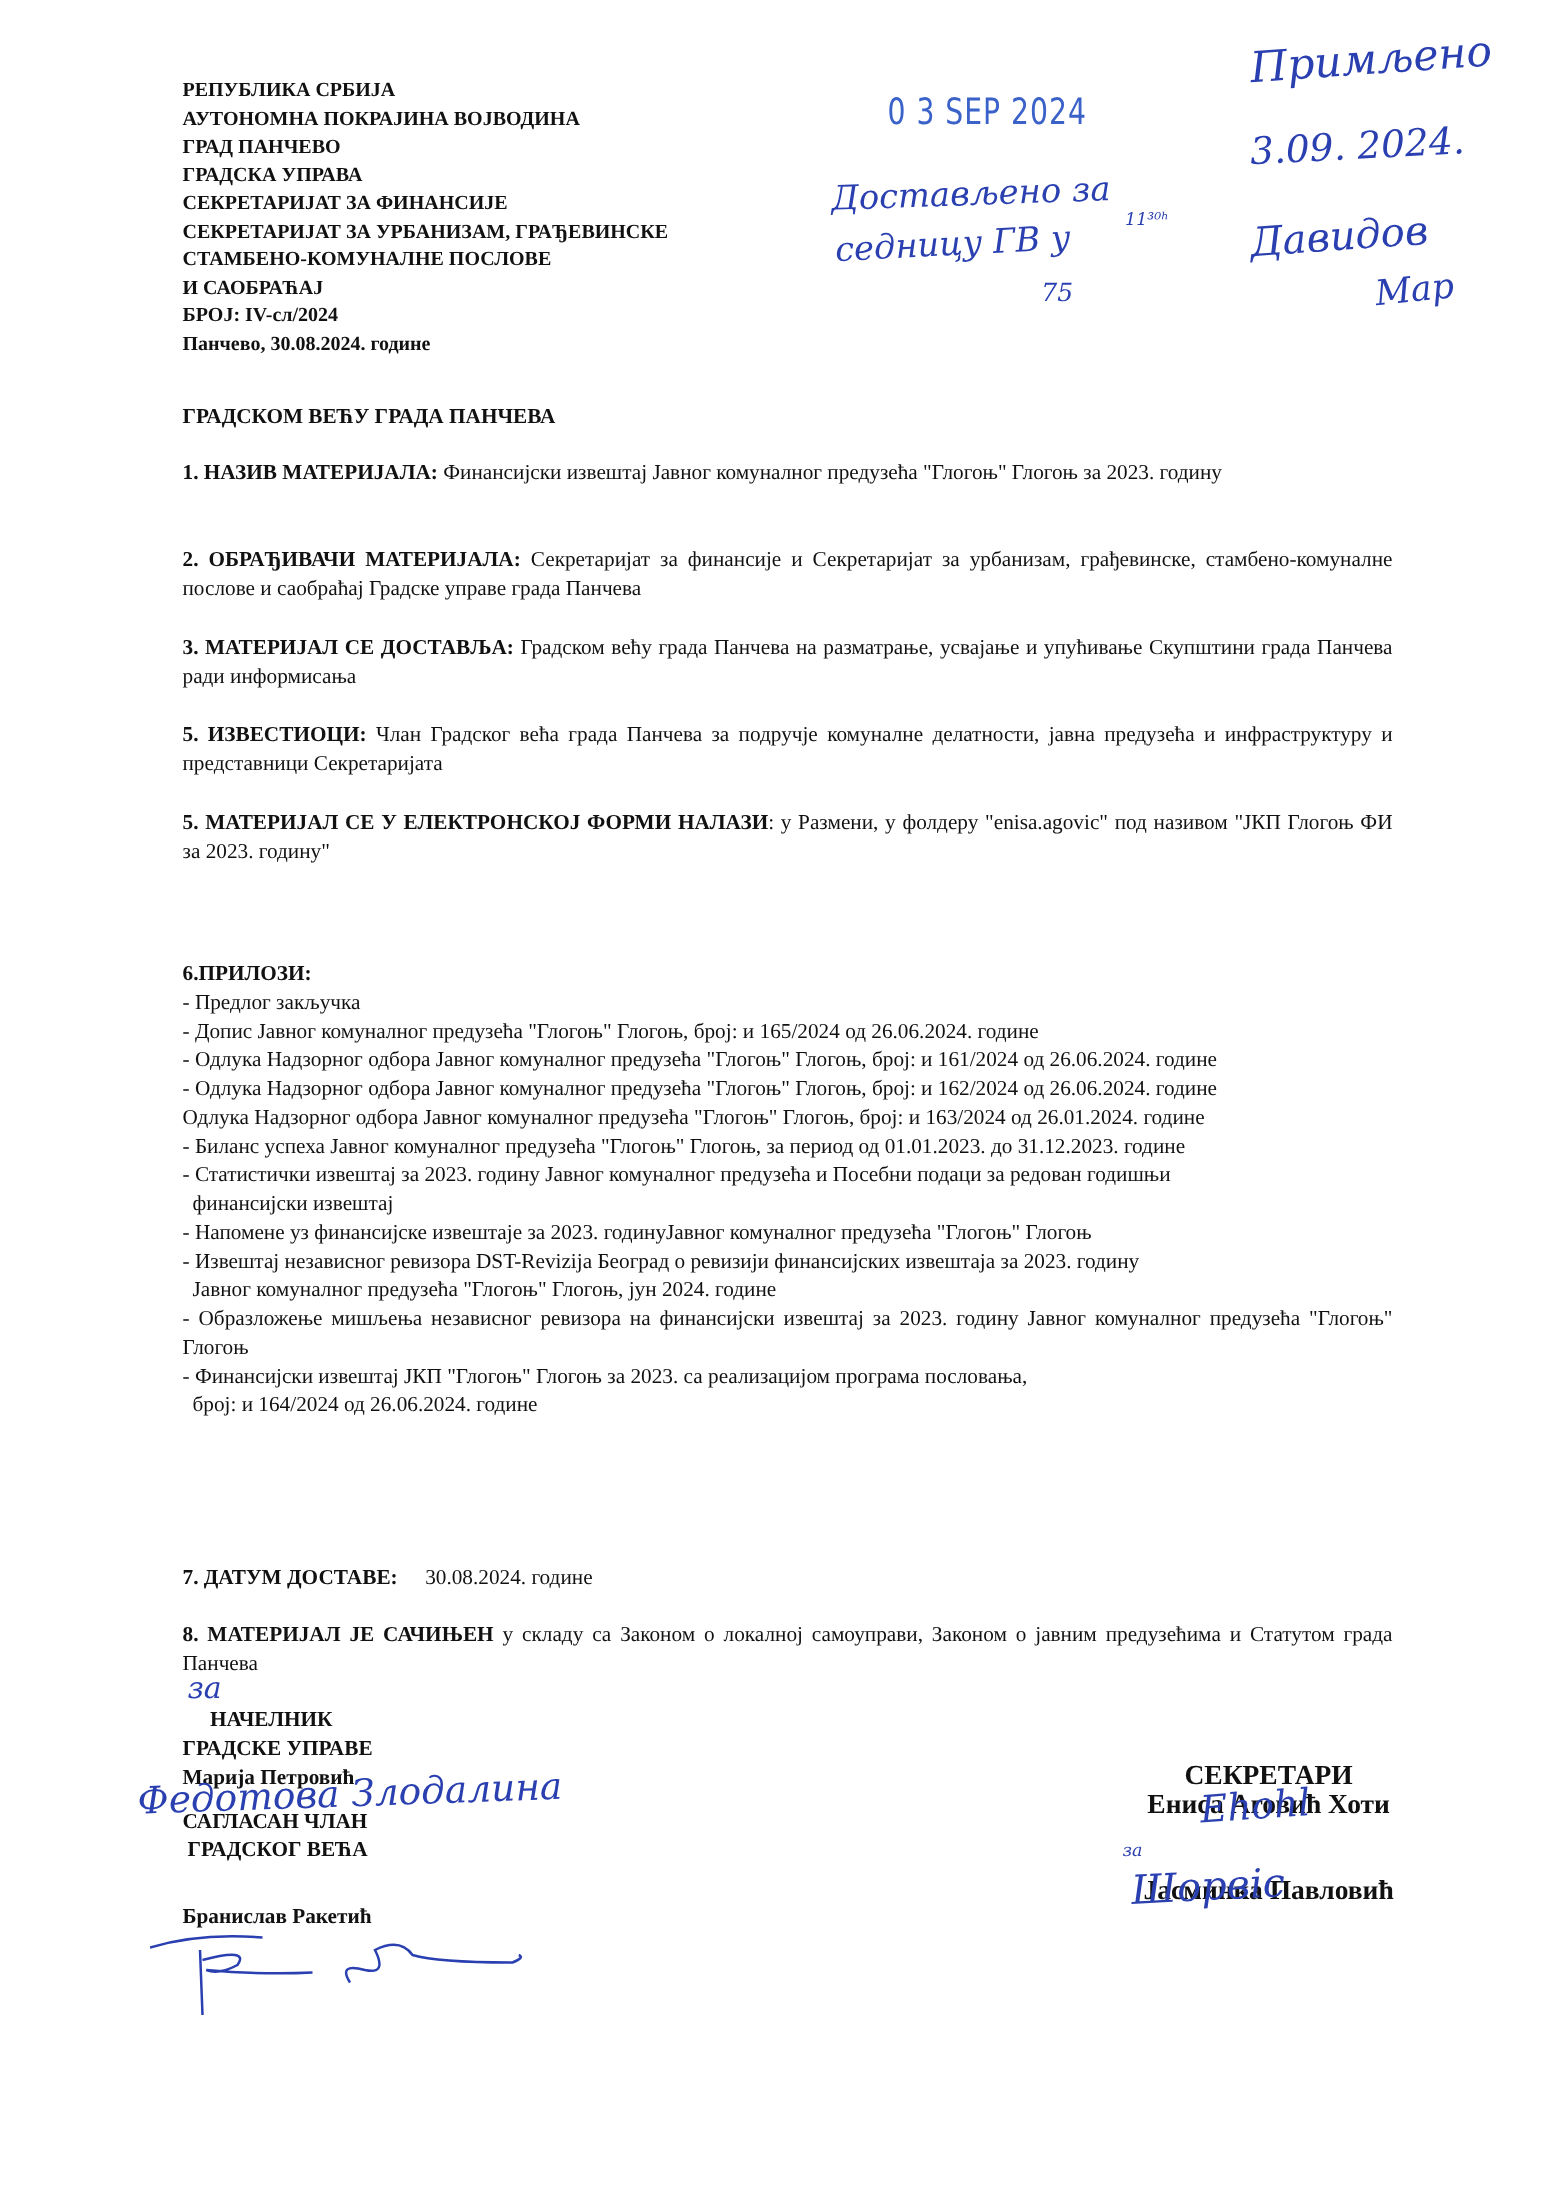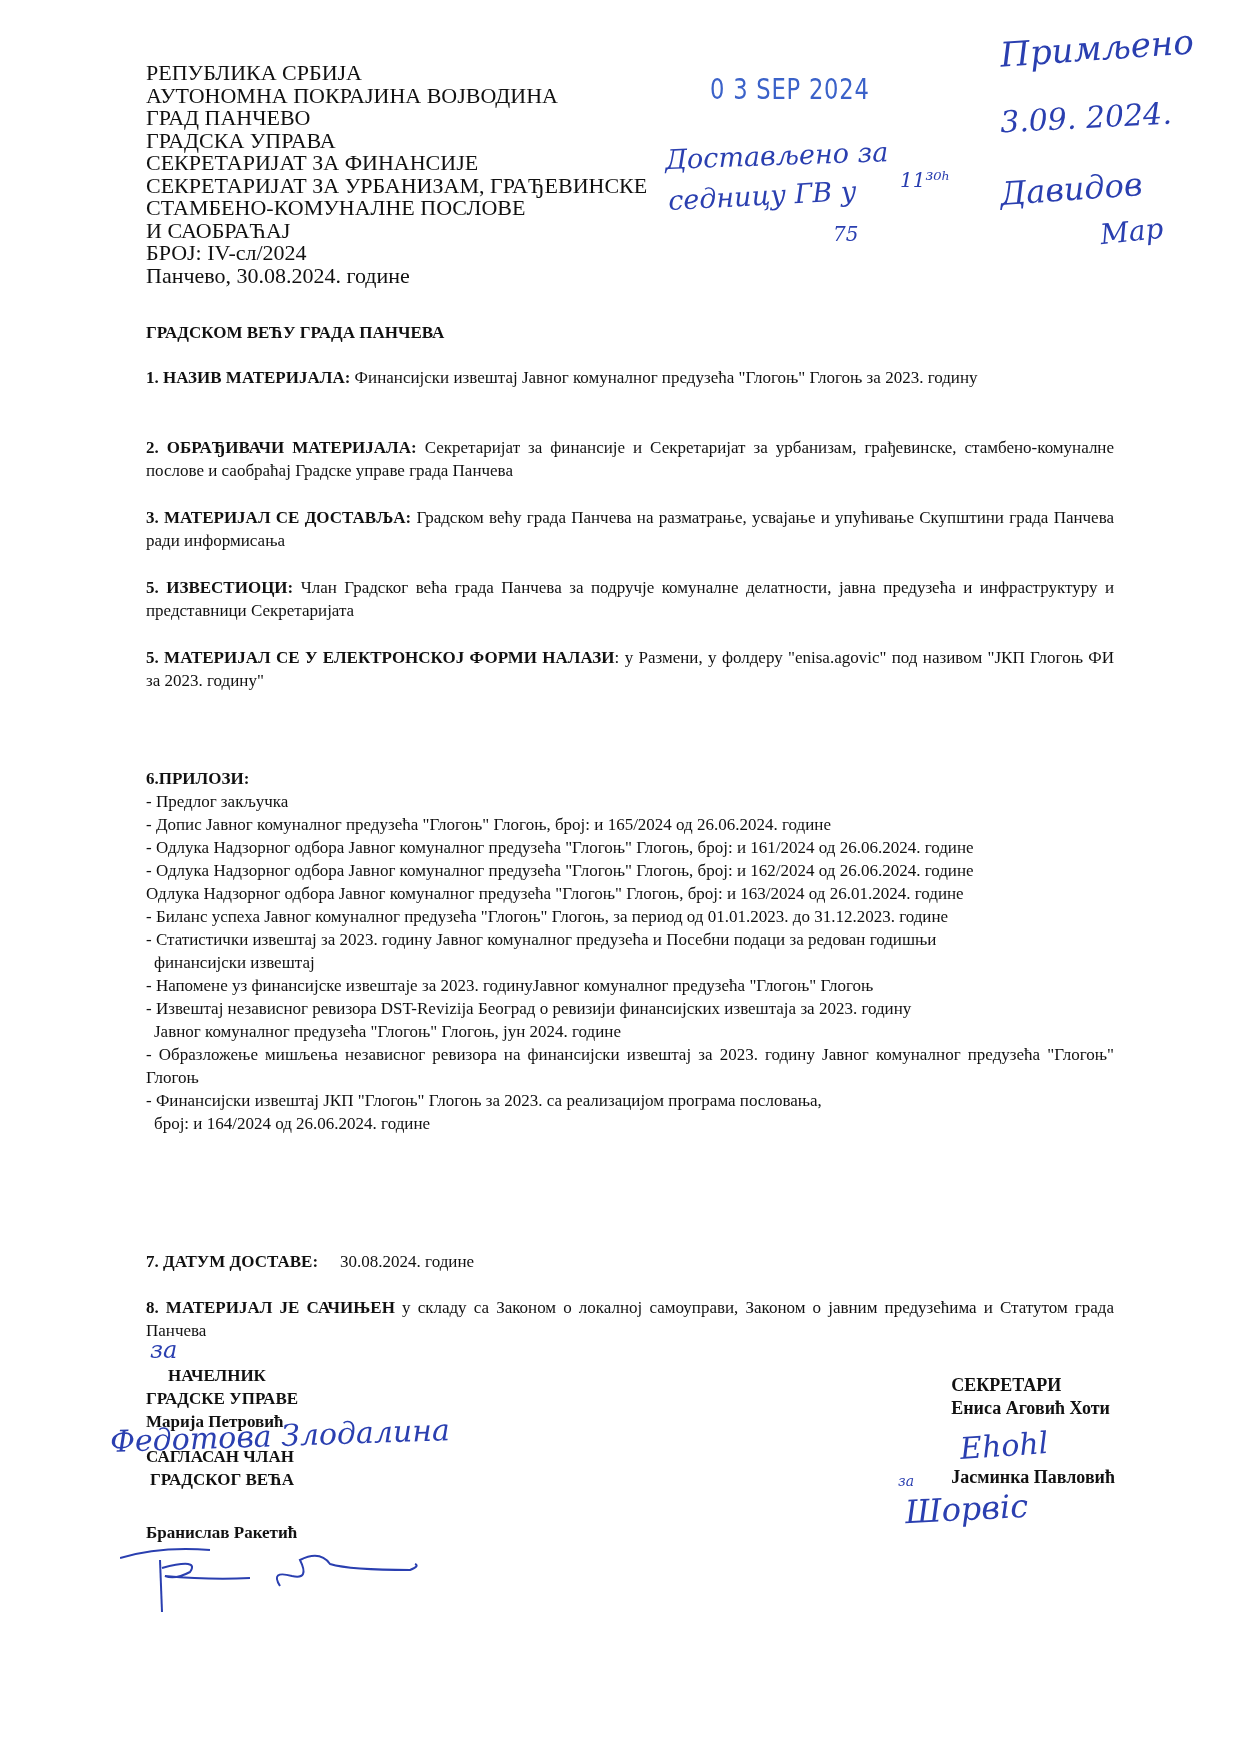--- a/index.html
+++ b/index.html
@@ -3,40 +3,40 @@
 <meta charset="utf-8">
 <style>
   html, body { margin: 0; padding: 0; background: #ffffff; }
   body { width: 1235px; height: 1751px; position: relative; overflow: hidden; }
   .page {
     position: absolute; left: 0; top: 0; width: 1235px; height: 1751px;
     font-family: "Liberation Serif", serif; color: #111111;
   }
   .hdr {
     position: absolute; left: 146px; top: 62px;
-    font-weight: normal; font-size: 22px; line-height: 22.5px;
+    font-weight: bold; font-size: 16px; line-height: 22.5px;
   }
   .hdr div { white-space: nowrap; }
   .stamp {
     position: absolute; left: 710px; top: 72px;
     font-family: "DejaVu Sans", sans-serif; font-size: 29px; letter-spacing: 1px;
     color: #3b62c9; transform: scaleX(0.78); transform-origin: left top;
   }
   .hand {
     position: absolute; font-family: "DejaVu Serif", serif; font-style: italic;
     color: #2a3fb0; white-space: nowrap;
   }
   .h1 { left: 1000px; top: 28px; font-size: 34px; transform: rotate(-4deg); }
   .h2 { left: 1000px; top: 100px; font-size: 30px; transform: rotate(-3deg); }
   .h3 { left: 665px; top: 140px; font-size: 27px; transform: rotate(-2deg); }
   .h4 { left: 668px; top: 180px; font-size: 27px; transform: rotate(-3deg); }
   .h5 { left: 1000px; top: 170px; font-size: 32px; transform: rotate(-4deg); }
   .h6 { left: 1100px; top: 215px; font-size: 28px; transform: rotate(-6deg); }
   .h7 { left: 833px; top: 222px; font-size: 20px; }
-  .h8 { left: 900px; top: 168px; font-size: 20px; }
+  .h8 { left: 900px; top: 168px; font-size: 14px; }
 
   .body-text {
     position: absolute; left: 146px; width: 968px;
     font-size: 17px; line-height: 23px; text-align: justify;
   }
   .body-text b { font-weight: bold; }
   .to { top: 321px; font-weight: bold; }
   .s1 { top: 366px; }
   .s2 { top: 436px; }
   .s3 { top: 506px; }
@@ -51,22 +51,22 @@
   .s8 { top: 1296px; }
 
   .sig-left {
     position: absolute; left: 146px; top: 1364px;
     font-weight: bold; font-size: 17px; line-height: 23px;
   }
   .sig-left .l1 { padding-left: 22px; }
   .sig-left .l5 { padding-left: 4px; }
   .sig-left .gap { height: 30px; }
   .sig-right {
-    position: absolute; right: 120px; top: 1374px; text-align: left;
-    font-weight: bold; font-size: 18px; line-height: 23px;
+    position: absolute; right: 120px; top: 1408px; text-align: center;
+    font-weight: bold; font-size: 22px; line-height: 23px;
   }
   .sig-right .gap { height: 46px; }
   .scrib { position: absolute; }
 </style>
 </head>
 <body>
 
 <div class="page">
 
   <div class="hdr">

